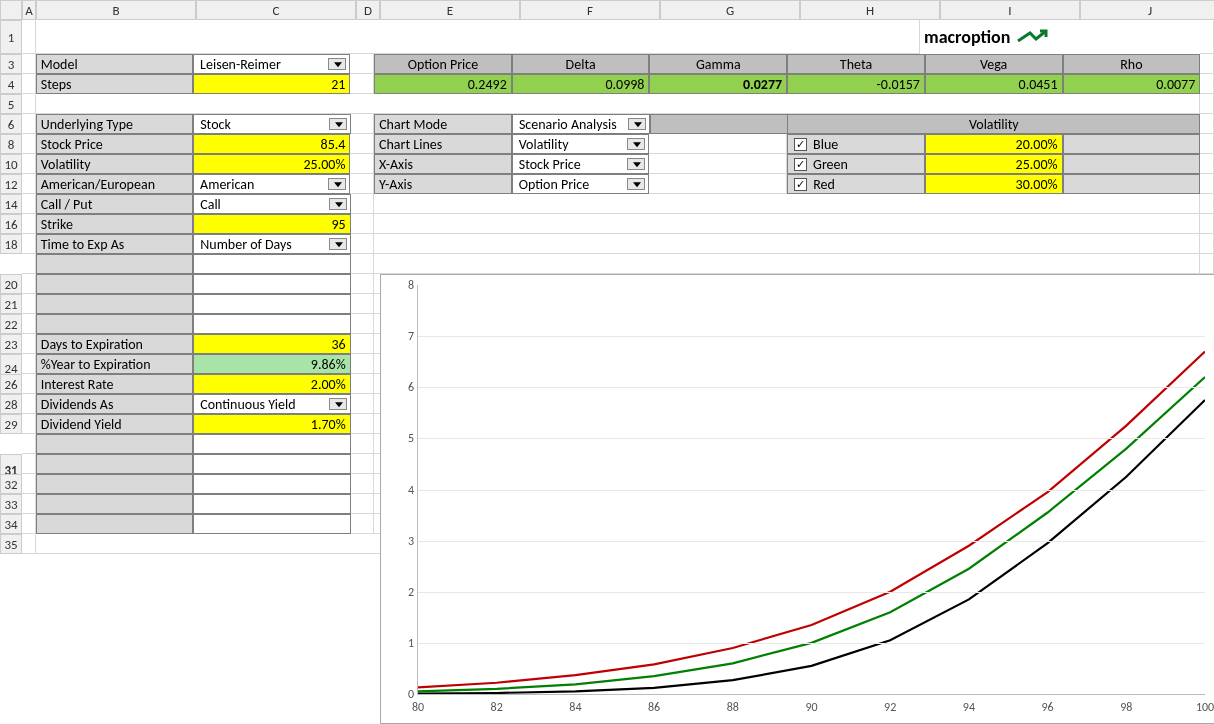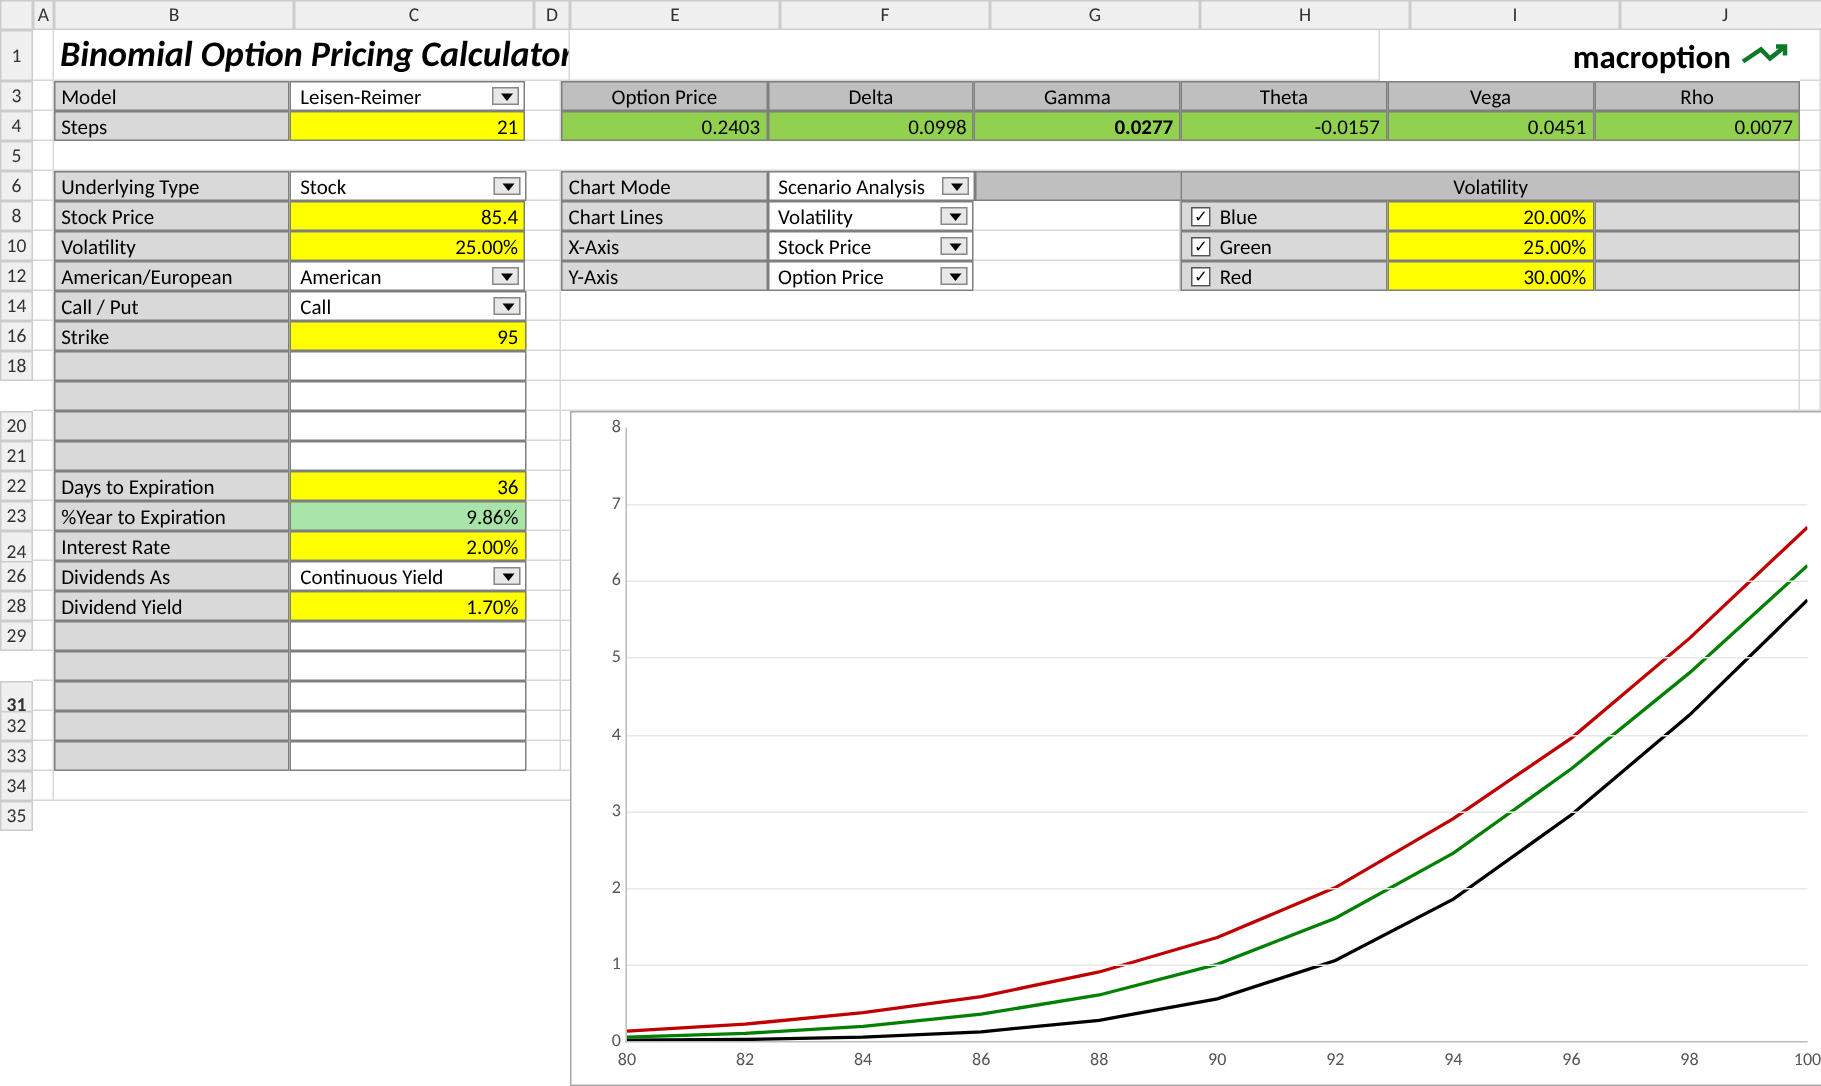--- a/index.html
+++ b/index.html
@@ -56,21 +56,21 @@
   .cC{width:160px;}
   .cD{width:24px;padding:0;}
   .cE{width:140px;}
   .cF{width:140px;}
   .cG{width:140px;font-weight:bold;}
   .cH{width:140px;}
   .cI{width:140px;}
   .cJ{width:140px;}
   .cK{width:14px;padding:0;}
   .title { font-size: 24px; font-weight: bold; font-style: italic; }
-  .logo { font-size:22px; font-weight:600; justify-content:flex-end; padding-right:6px;}
+  .logo { font-size:18px; font-weight:600; padding-right:6px;}
   .logo svg { margin-left:6px; }
   .hdrcell { background:#bfbfbf; border:1px solid #7f7f7f; justify-content:center; font-weight:400;}
   .lblcell { background:#d9d9d9; border:1px solid #7f7f7f; font-weight:400;}
   .inputyellow { background:#ffff00; border:1px solid #7f7f7f; justify-content:flex-end; }
   .outputgreen { background:#92d050; border:1px solid #7f7f7f; justify-content:flex-end; }
   .lightgreen { background:#a8e4a8; border:1px solid #7f7f7f; justify-content:flex-end; }
   .whitebox { background:#fff; border:1px solid #7f7f7f; }
   .greybox { background:#d9d9d9; border:1px solid #7f7f7f; }
   .dropdown {
     background:#fff; border:1px solid #7f7f7f; position:relative;
@@ -151,21 +151,20 @@
       <div class="rowhdr" style="top: 474px; height: 20px;">32</div>
       <div class="rowhdr" style="top: 494px; height: 20px;">33</div>
       <div class="rowhdr" style="top: 514px; height: 20px;">34</div>
       <div class="rowhdr" style="top: 534px; height: 20px;">35</div>
     </div>
 
   <div class="grid">
 
     <div class="row tall">
       <div class="cell cA empty"></div>
-      <div class="cell title" style="width:344px;">Binomial Option Pricing Calculator</div>
       <div class="cell empty" style="flex:1"></div>
       <div class="cell logo" style="width:280px;border:none;">
         <span>macroption</span>
         <svg width="34" height="16">
             <path d="M2 12 L14 4 L20 10 L30 2" stroke="#0a7a2a" stroke-width="3" fill="none"></path>
             <path d="M24 2 L30 2 L30 8" stroke="#0a7a2a" stroke-width="3" fill="none"></path>
           </svg>
       </div>
       <div class="cell cK empty"></div>
     </div>
@@ -185,21 +184,21 @@
       <div class="cell cI hdrcell">Vega</div>
       <div class="cell cJ hdrcell">Rho</div>
       <div class="cell cK"></div>
     </div>
 
     <div class="row">
       <div class="cell cA"></div>
       <div class="cell cB lblcell">Steps</div>
       <div class="cell cC inputyellow">21</div>
       <div class="cell cD"></div>
-      <div class="cell cE outputgreen">0.2403</div>
+      <div class="cell cE outputgreen">0.2492</div>
       <div class="cell cF outputgreen">0.0998</div>
       <div class="cell cG outputgreen">0.0277</div>
       <div class="cell cH outputgreen">-0.0157</div>
       <div class="cell cI outputgreen">0.0451</div>
       <div class="cell cJ outputgreen">0.0077</div>
       <div class="cell cK"></div>
     </div>
 
     <div class="row">
         <div class="cell cA"></div>
@@ -302,20 +301,31 @@
 
     <div class="row">
       <div class="cell cA"></div>
       <div class="cell cB lblcell">Strike</div>
       <div class="cell cC inputyellow">95</div>
       <div class="cell cD"></div>
       <div class="cell" style="width:840px"></div>
       <div class="cell cK"></div>
     </div>
 
+    <div class="row">
+      <div class="cell cA"></div>
+      <div class="cell cB lblcell">Time to Exp As</div>
+      <div class="cell cC dropdown">
+          <span>Number of Days</span>
+          <span class="arrow"></span>
+        </div>
+      <div class="cell cD"></div>
+      <div class="cell" style="width:840px"></div>
+      <div class="cell cK"></div>
+    </div>
 
     <div class="row">
         <div class="cell cA"></div>
         <div class="cell cB greybox"></div>
         <div class="cell cC whitebox"></div>
         <div class="cell cD"></div>
         <div class="cell" style="width:840px"></div>
         <div class="cell cK"></div>
       </div>
     <div class="row">

